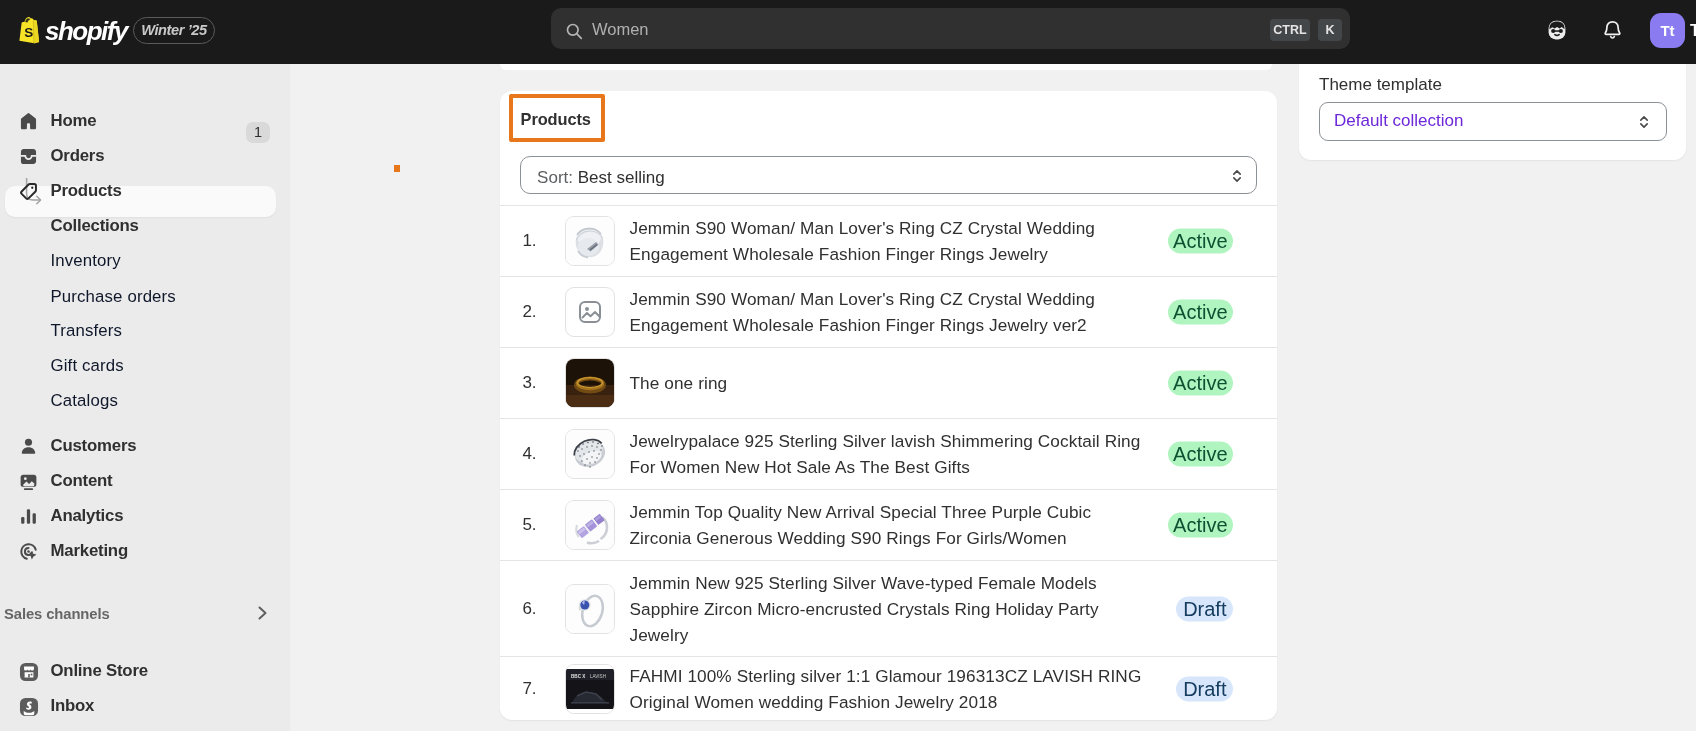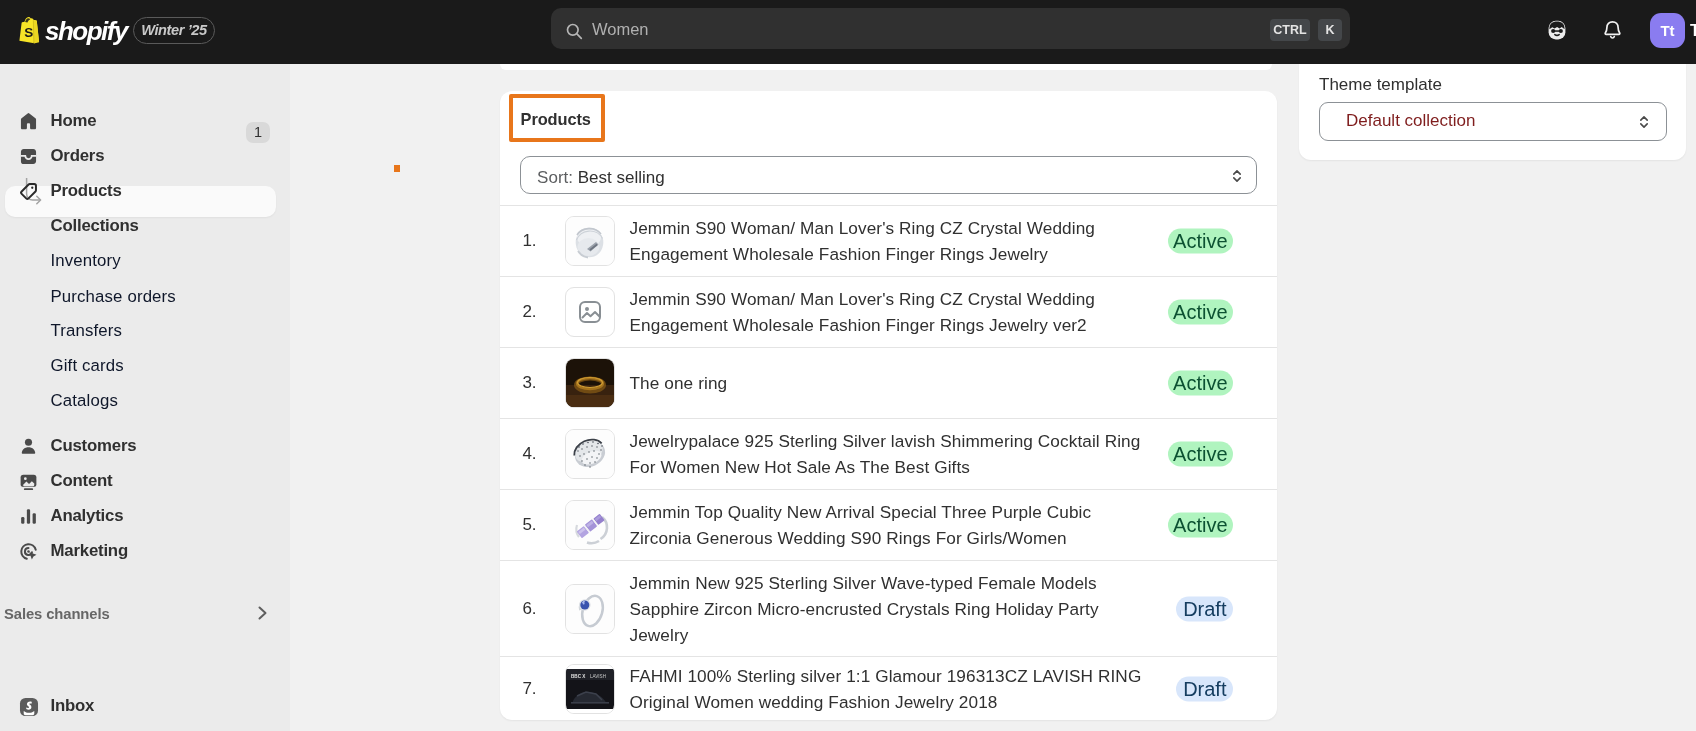--- a/index.html
+++ b/index.html
@@ -45,21 +45,21 @@
 .thumb { position:absolute; left:65px; top:50%; transform:translateY(-50%); width:50px; height:50px; border:1.14px solid #e2e2e2; border-radius:9px; background:#fff; overflow:hidden; }
 .ttl { position:absolute; left:130px; top:50%; transform:translateY(-50%); font-size:17.2px; color:#303030; line-height:26.3px; letter-spacing:0.1px; white-space:nowrap; }
 .badge { position:absolute; top:50%; transform:translateY(-50%); height:25px; border-radius:13px; font-size:20px; display:flex; align-items:center; justify-content:center; }
 .badge.active { right:44.3px; width:64.8px; background:#b0f4bf; color:#0c5132; }
 .badge.draft { right:43.8px; width:56.8px; background:#d8e6fb; color:#153d60; }
 
 
 #rightcard { position:absolute; left:1298.5px; top:64px; width:387.5px; height:96.2px; background:#fff; border-radius:0 0 12px 12px; box-shadow:0 1px 2px rgba(0,0,0,0.06); }
 #themelbl { position:absolute; left:20.5px; top:11px; font-size:17px; color:#303030; }
 #themesel { position:absolute; left:20.5px; top:38px; width:348px; height:38.5px; border:1.4px solid #8c9196; border-radius:9px; background:#fff; }
-#themesel .stx { position:absolute; left:26px; top:7.5px; font-size:17px; color:#7f1d1d; }
+#themesel .stx { position:absolute; left:14px; top:7.5px; font-size:17px; color:#6d28d9; }
 
 #orangedot { position:absolute; left:393.5px; top:165.3px; width:6.3px; height:6.3px; background:#e8761b; }
 </style>
 </head>
 <body>
 <div id="content"></div>
 <div id="sidebar">
     <div id="collpill"></div>
     <svg style="position:absolute;left:24px;top:114px" width="22" height="28" viewBox="0 0 22 28">
       <path d="M2.6 0v16a6 6 0 0 0 6 6H16" fill="none" stroke="#a3a3a3" stroke-width="1.5"></path>
@@ -128,20 +128,30 @@
       <span class="lbl ">Analytics</span>
     </div>
     <div class="navitem" style="top:446.7px">
       <span class="ic"><svg width="21" height="21" viewBox="0 0 20 20">
           <path d="M16.9 8.3a7 7 0 1 0-8.5 8.6" fill="none" stroke="#4a4a4a" stroke-width="1.9" stroke-linecap="round"></path>
           <path d="M10 6.6a3.4 3.4 0 1 0 3.3 4.2" fill="none" stroke="#4a4a4a" stroke-width="1.9" stroke-linecap="round"></path>
           <circle cx="10" cy="10" r="1.2" fill="#4a4a4a"></circle>
           <path d="M10.8 10.8 17.6 13.2 14.7 14.7 13.2 17.6 Z" fill="#4a4a4a"></path>
         </svg></span>
       <span class="lbl ">Marketing</span>
+    </div>
+    <div class="navitem" style="top:567px">
+      <span class="ic"><svg width="22" height="22" viewBox="0 0 20 20">
+          <rect x="1.8" y="1.8" width="16.4" height="16.4" rx="5" fill="#5c5c5c"></rect>
+          <path d="M5.5 5h9v2.2a1.5 1.5 0 0 1-1.5 1.5c-.83 0-1.5-.67-1.5-1.5 0 .83-.67 1.5-1.5 1.5S8.5 8.03 8.5 7.2c0 .83-.67 1.5-1.5 1.5S5.5 8.03 5.5 7.2Z" fill="#fff"></path>
+          <path d="M6 10.2h8V15H6Z" fill="#fff"></path>
+          <path d="M9.3 11.8h1.4V15H9.3Z" fill="#5c5c5c"></path>
+          <path d="M11.5 11.5h1.6v1.6h-1.6z" fill="#5c5c5c"></path>
+        </svg></span>
+      <span class="lbl ">Online Store</span>
     </div>
     <div class="navitem" style="top:601.5px">
       <span class="ic"><svg width="22" height="22" viewBox="0 0 20 20">
           <rect x="1.8" y="1.8" width="16.4" height="16.4" rx="5" fill="#5c5c5c"></rect>
           <path d="M12.6 5.4s-.6-.35-1.6-.35c-1.7 0-2.9 1.1-2.9 2.5 0 1.6 1.9 1.7 1.9 2.7 0 .3-.2.6-.6.6-.7 0-1.5-.7-1.5-.7l-.5 1.4s.8.9 2.2.9c1.5 0 2.6-1 2.6-2.5 0-1.7-1.9-1.9-1.9-2.7 0-.2.1-.5.7-.5.7 0 1.2.3 1.2.3Z" fill="#fff"></path>
           <path d="M5.2 13.6c1.5 1.1 3 1.7 4.8 1.7s3.3-.6 4.8-1.7v2.2c0 .9-.7 1.6-1.6 1.6H6.8c-.9 0-1.6-.7-1.6-1.6Z" fill="#fff"></path>
         </svg></span>
       <span class="lbl ">Inbox</span>
     </div>
     <div id="ordbadge">1</div>

